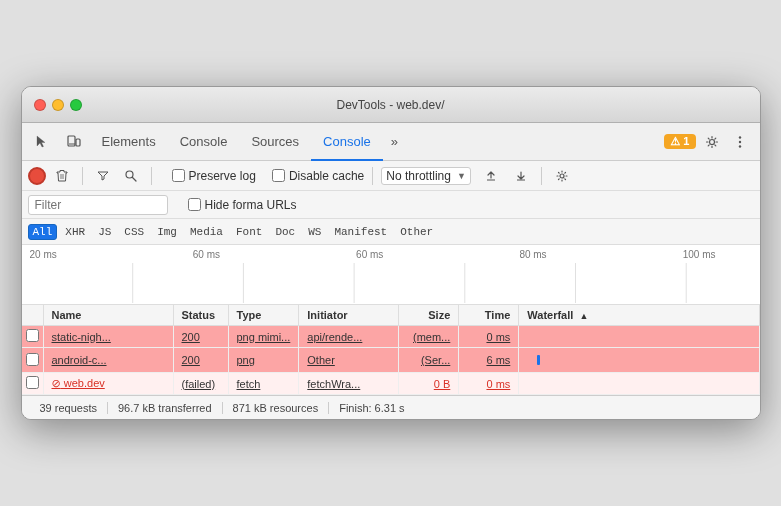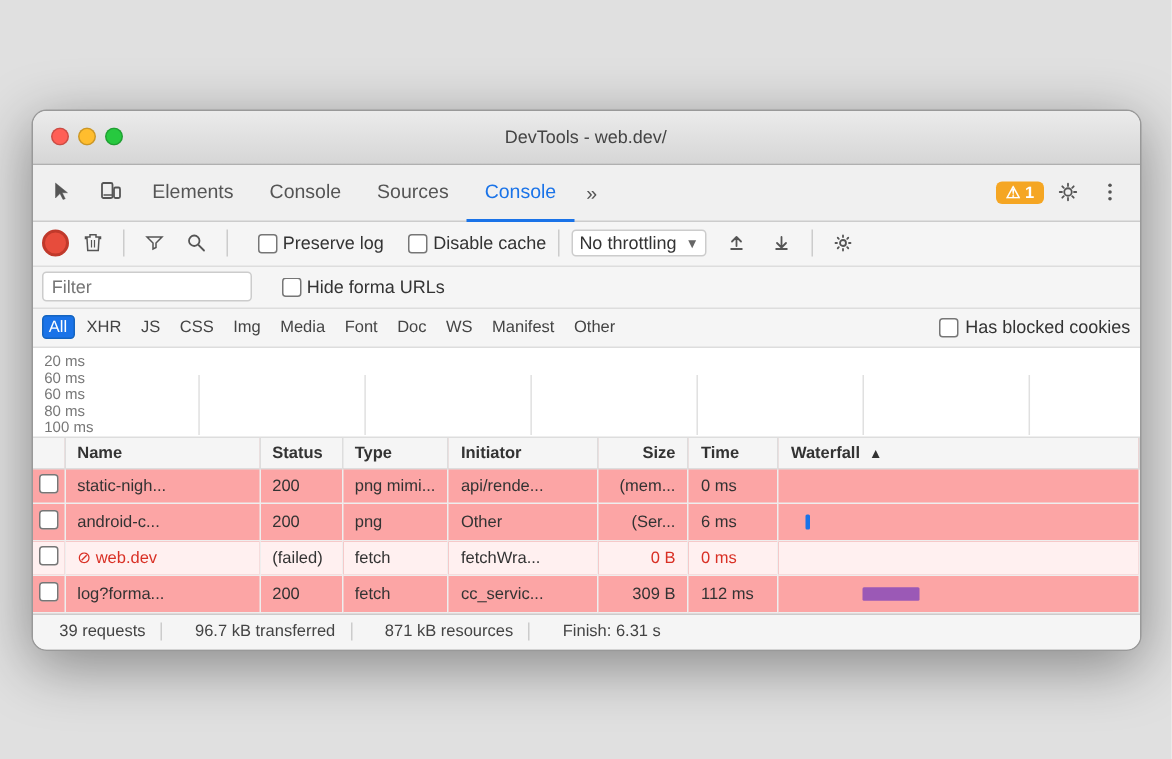--- a/index.html
+++ b/index.html
@@ -204,20 +204,21 @@
       padding: 0 6px;
       gap: 3px;
     }
     .filter-type-btn {
       padding: 1px 4px;
       font-size: 11px;
       color: #444;
       cursor: pointer;
       border-radius: 3px;
       border: 1px solid transparent;
+      font-family: Liberation Mono, monospace;
     }
     .filter-type-btn.active {
       background: #1a73e8;
       color: white;
       border-color: #1565c0;
     }
     .filter-spacer { flex: 1; }
     .has-blocked {
       display: flex;
       align-items: center;
@@ -244,21 +245,20 @@
       height: 60px;
       position: relative;
       overflow: hidden;
     }
     .timeline-labels {
       display: flex;
       justify-content: space-between;
       padding: 4px 44px 4px 8px;
       font-size: 10px;
       color: #777;
-      flex-direction: column;
     }
     
     .table-container {
       background: #fca5a5;
       overflow: auto;
     }
     .network-table {
       width: 100%;
       border-collapse: collapse;
     }
@@ -278,27 +278,28 @@
     .network-table td {
       border-bottom: 1px solid #eee;
       border-right: 1px solid #eee;
       padding: 3px 8px;
       font-size: 11px;
       color: #333;
       white-space: nowrap;
       overflow: hidden;
       text-overflow: ellipsis;
       max-width: 150px;
+      text-decoration: underline;
     }
     .network-table .col-name { width: 130px; }
     .network-table .col-status { width: 55px; }
     .network-table .col-type { width: 70px; }
     .network-table .col-initiator { width: 100px; }
     .network-table .col-size { width: 60px; text-align: right; }
-    .network-table .col-time { width: 60px; text-align: left; }
+    .network-table .col-time { width: 60px; text-align: right; }
     .network-table .col-waterfall { flex: 1; min-width: 80px; }
     .status-ok { color: #333; }
     .status-failed { color: #d93025; }
     .type-fetch { color: #1a73e8; }
     .initiator-link { color: #1a73e8; cursor: pointer; }
     .row-error td { background: #fff0f0; margin-top: 18px; }
     .error-icon { color: #d93025; font-size: 11px; }
     .waterfall-cell { position: relative; height: 18px; }
     .waterfall-bar {
       position: absolute;
@@ -312,21 +313,21 @@
     
     .row-checkbox { width: 20px; padding: 3px 4px !important; }
     
     .statusbar {
       background: #f5f5f5;
       border-top: 1px solid #ccc;
       display: flex;
       align-items: center;
       height: 24px;
       padding: 0 8px;
-      gap: 12px;
+      gap: 0;
       font-size: 11px;
       color: #444;
     }
     .statusbar-item {
       padding: 0 10px;
       border-right: 1px solid #ccc;
     }
     .statusbar-item:last-child { border-right: none; }
     
     .arrow-up::after { content: '▲'; font-size: 9px; margin-left: 3px; }
@@ -464,24 +465,20 @@
     <div class="filter-type-btn">JS</div>
     <div class="filter-type-btn">CSS</div>
     <div class="filter-type-btn">Img</div>
     <div class="filter-type-btn">Media</div>
     <div class="filter-type-btn">Font</div>
     <div class="filter-type-btn">Doc</div>
     <div class="filter-type-btn">WS</div>
     <div class="filter-type-btn">Manifest</div>
     <div class="filter-type-btn">Other</div>
     <div class="filter-spacer"></div>
-    <label class="has-blocked checkbox-label">
-      <input type="checkbox" style="">
-      <span>Has blocked cookies</span>
-    </label>
   </div>
 
 
   <div class="timeline">
     <div class="timeline-labels">
       <span>20 ms</span>
       <span>60 ms</span>
       <span>60 ms</span>
       <span>80 ms</span>
       <span>100 ms</span>
@@ -560,34 +557,20 @@
             <span class="error-icon">⊘</span> web.dev
           </td>
           <td class="col-status status-failed">(failed)</td>
           <td class="col-type type-fetch">fetch</td>
           <td class="col-initiator initiator-link">fetchWra...</td>
           <td class="col-size" style="color:#d93025;">0 B</td>
           <td class="col-time" style="color:#d93025;">0 ms</td>
           <td class="col-waterfall"></td>
         </tr>
 
-        <tr>
-          <td class="row-checkbox"><input type="checkbox" style=""></td>
-          <td class="col-name">log?forma...</td>
-          <td class="col-status status-ok">200</td>
-          <td class="col-type">fetch</td>
-          <td class="col-initiator initiator-link">cc_servic...</td>
-          <td class="col-size">309 B</td>
-          <td class="col-time">112 ms</td>
-          <td class="col-waterfall">
-            <div class="waterfall-cell">
-              <div class="waterfall-bar waterfall-bar-last" style="background:#9b59b6; width:38px; left:48px; height:9px;"></div>
-            </div>
-          </td>
-        </tr>
       </tbody>
     </table>
   </div>
 
   <div class="statusbar">
     <span class="statusbar-item">39 requests</span>
     <span class="statusbar-item">96.7 kB transferred</span>
     <span class="statusbar-item">871 kB resources</span>
     <span class="statusbar-item">Finish: 6.31 s</span>
   </div>

